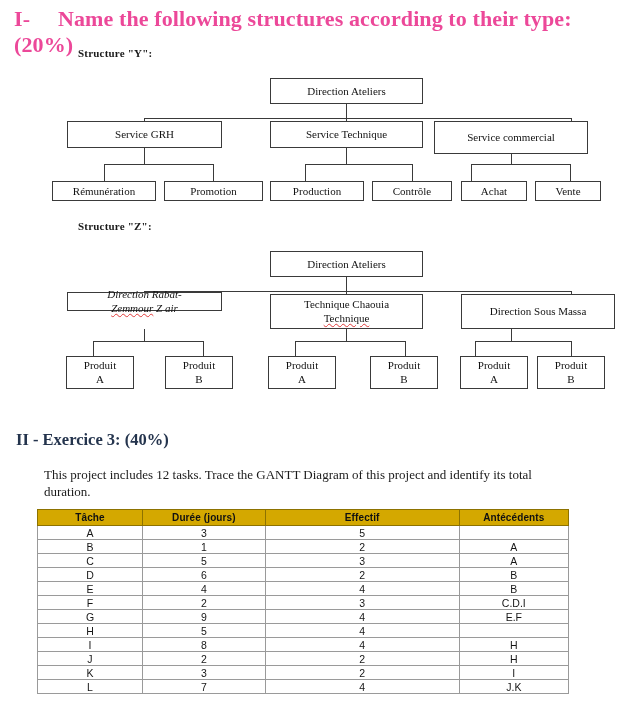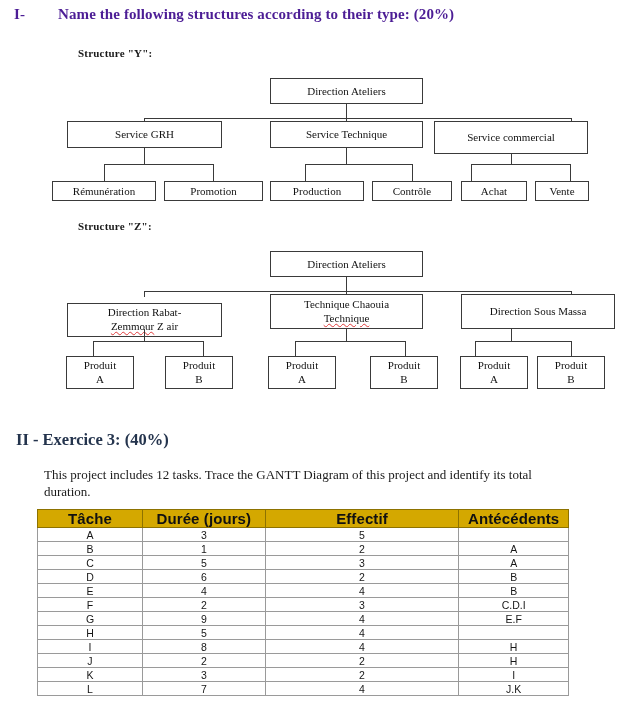--- a/index.html
+++ b/index.html
@@ -17,22 +17,22 @@
   }
 
   
   .sec1-head {
     position: absolute;
     left: 14px;
     top: 6px;
     width: 590px;
     font-family: "Liberation Serif", serif;
     font-weight: bold;
-    font-size: 15px;
-    color: #4c1d95;
+    font-size: 22px;
+    color: #ec4899;
     letter-spacing: .1px;
   }
   .sec1-head .num { display: inline-block; width: 44px; }
 
   
   .struct-label {
     position: absolute;
     font-family: "Liberation Serif", serif;
     font-weight: bold;
     font-size: 11px;
@@ -104,21 +104,21 @@
     border-collapse: collapse;
     width: 532px;
     font-family: "Liberation Sans", sans-serif;
     font-size: 10.5px;
     color: #161616;
   }
   table.gantt th {
     background: #d4a800;
     color: #111111;
     font-weight: bold;
-    font-size: 15px;
+    font-size: 10px;
     height: 15px;
     border: 1px solid #8d7200;
     text-align: center;
     padding: 0;
     letter-spacing: .1px;
   }
   table.gantt td {
     border: 1px solid #9a9a9a;
     text-align: center;
     height: 13px;
@@ -167,35 +167,35 @@
   <div class="conn v" style="left:511px; top:154px; height:10px;"></div>
   <div class="conn h" style="left:471px; top:164px; width:99px;"></div>
   <div class="conn v" style="left:471px; top:164px; height:17px;"></div>
   <div class="conn v" style="left:570px; top:164px; height:17px;"></div>
 
   <div class="node" style="left:52px; top:181px; width:104px; height:20px;">Rémunération</div>
   <div class="node" style="left:164px; top:181px; width:99px;  height:20px;">Promotion</div>
   <div class="node" style="left:270px; top:181px; width:94px;  height:20px;">Production</div>
   <div class="node" style="left:372px; top:181px; width:80px;  height:20px;">Contrôle</div>
   <div class="node" style="left:461px; top:181px; width:66px;  height:20px;">Achat</div>
-  <div class="node" style="left:535px; top:181px; width:54px;  height:20px;">Vente</div>
+  <div class="node" style="left:535px; top:181px; width:66px;  height:20px;">Vente</div>
 </div>
 
 <div class="struct-label" style="left:78px; top:220px;">Structure "Z":</div>
 
 <div class="org">
 
   <div class="node" style="left:270px; top:251px; width:153px; height:26px;">Direction Ateliers</div>
   <div class="conn v" style="left:346px; top:277px; height:14px;"></div>
   <div class="conn h" style="left:144px; top:291px; width:428px;"></div>
   <div class="conn v" style="left:144px; top:291px; height:6px;"></div>
   <div class="conn v" style="left:346px; top:291px; height:6px;"></div>
   <div class="conn v" style="left:571px; top:291px; height:6px;"></div>
 
-  <div class="node two-line" style="left:67px; top:303px; width:155px; height:34px;">
+  <div class="node two-line" style="left:67px; top:292px; width:155px; height:19px;font-style:italic;">
     <div>
       <span>Direction Rabat-</span><br>
       <span class="sq">Zemmour</span><span> Z air</span>
     </div>
   </div>
   <div class="node two-line" style="left:270px; top:294px; width:153px; height:35px;">
     <div>
       <span>Technique Chaouia</span><br>
       <span class="sq">Technique</span>
     </div>

